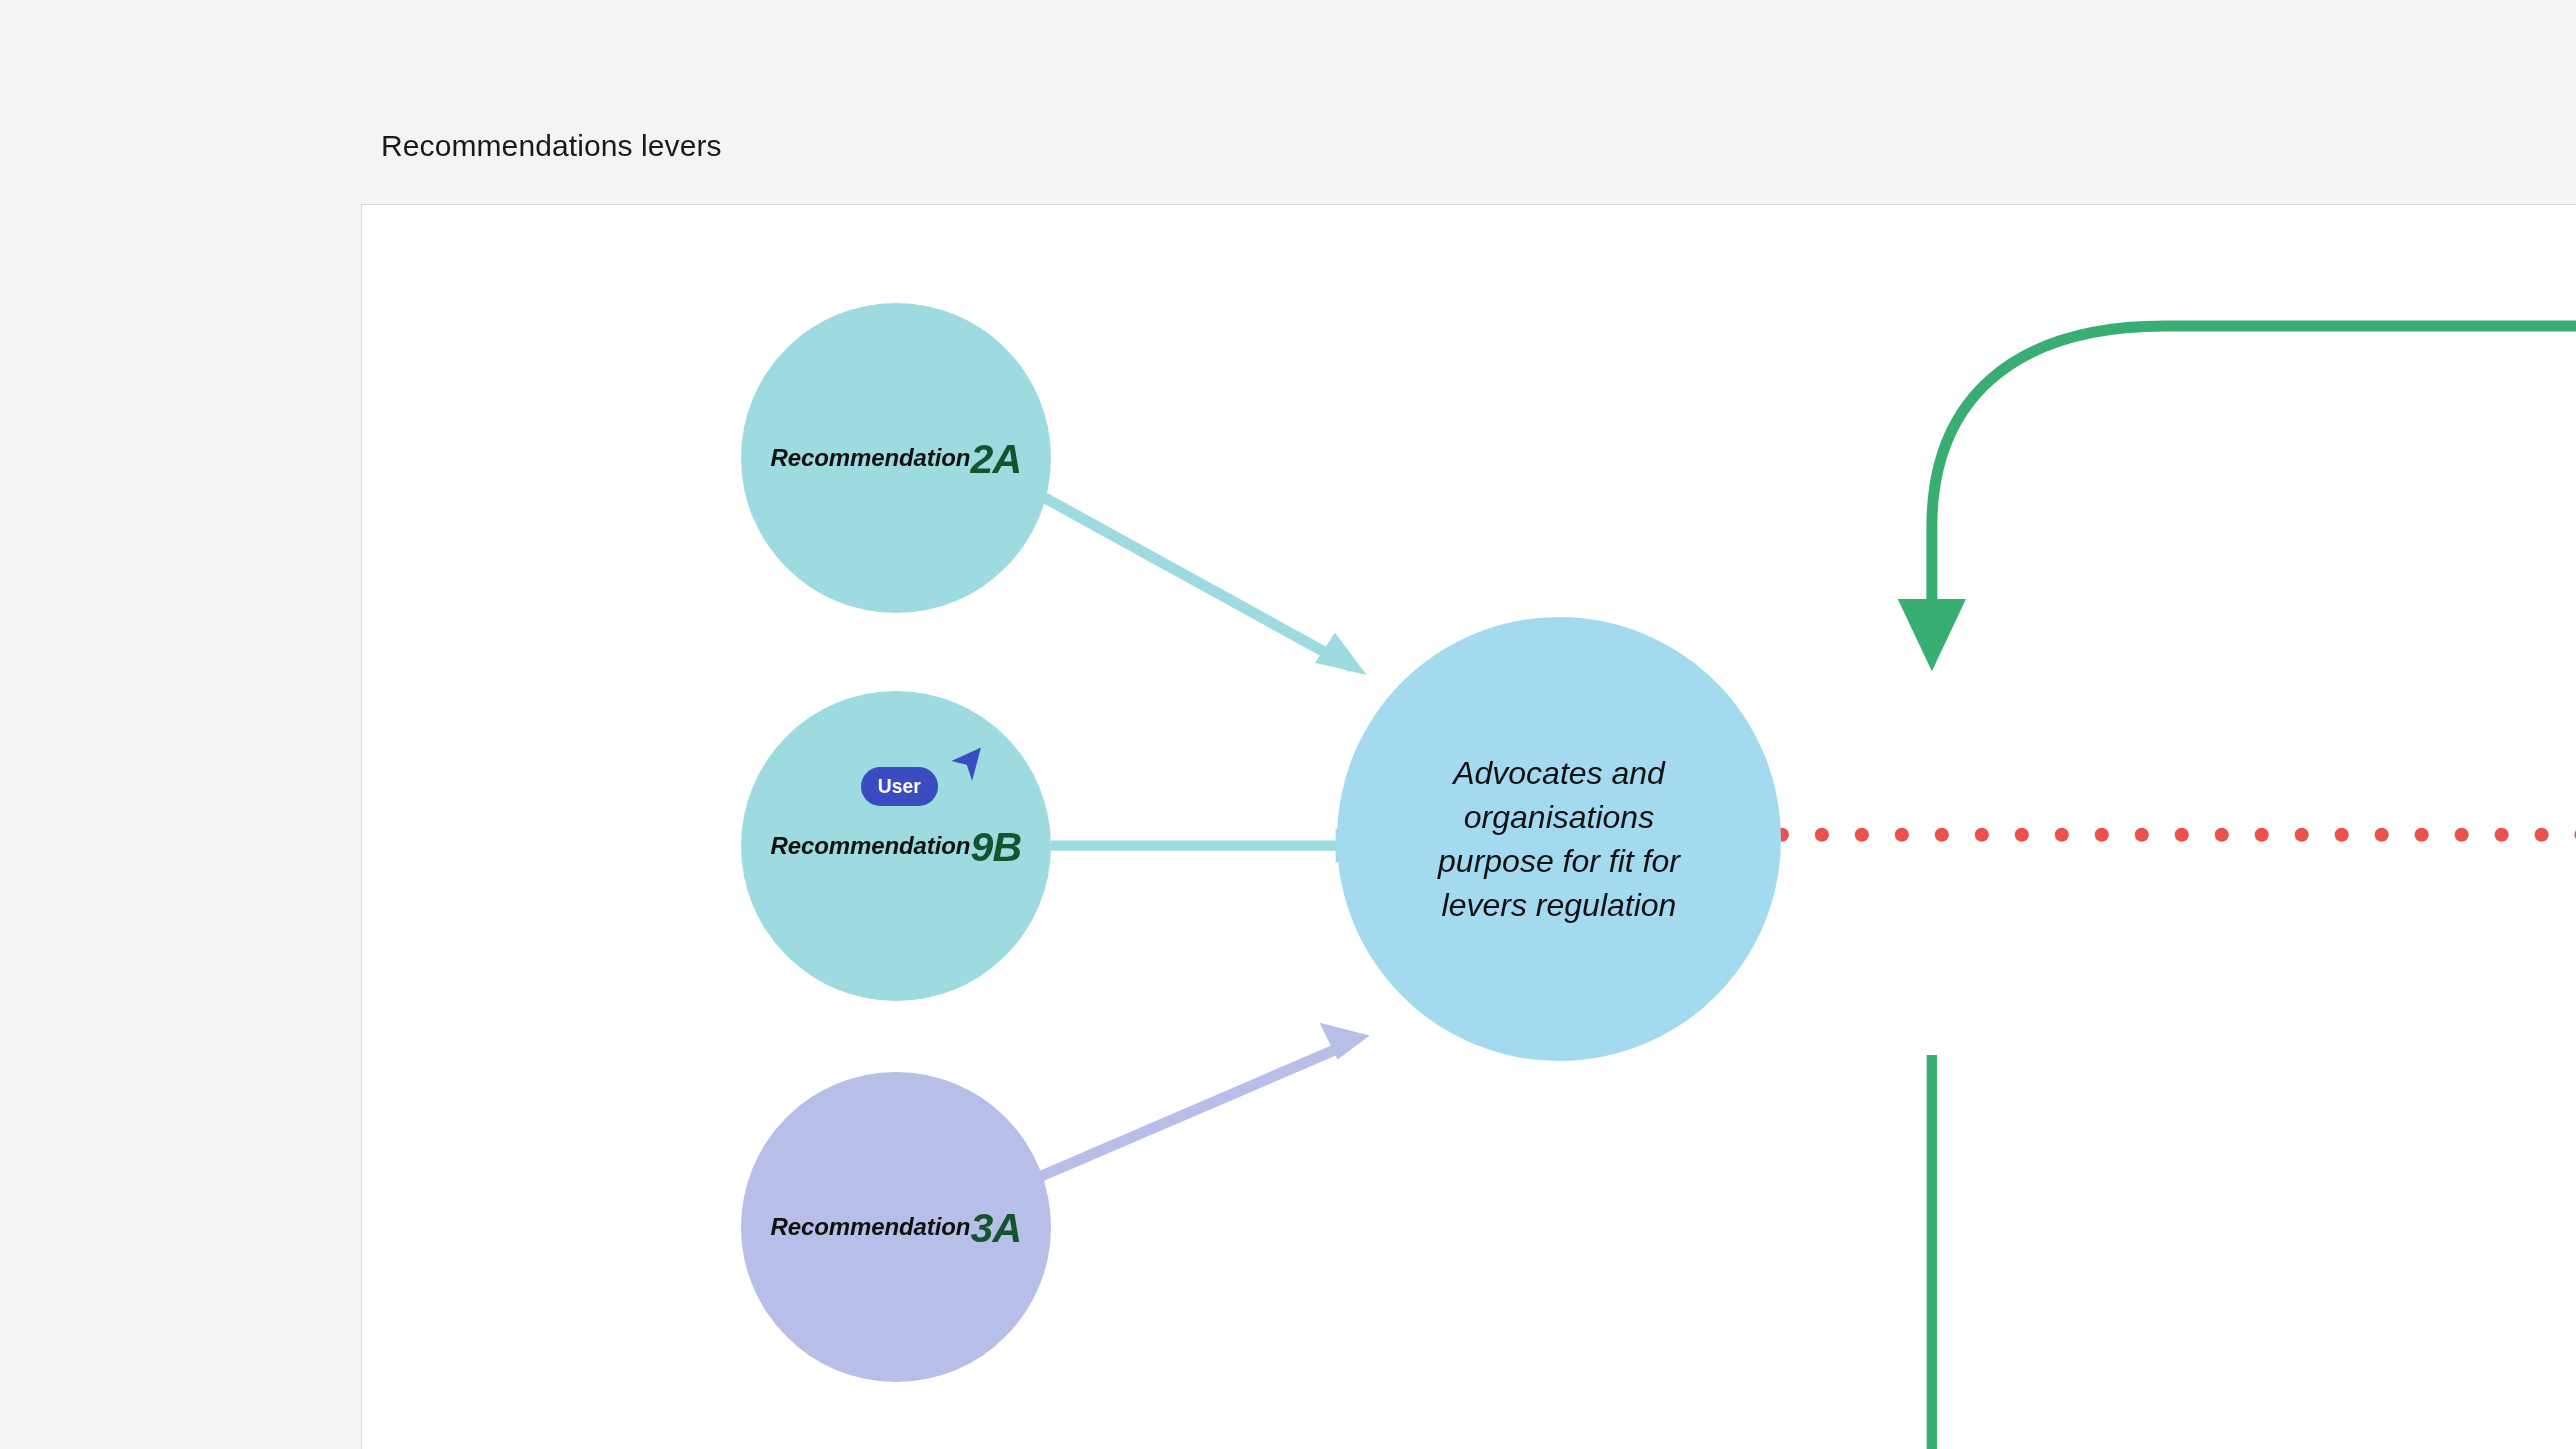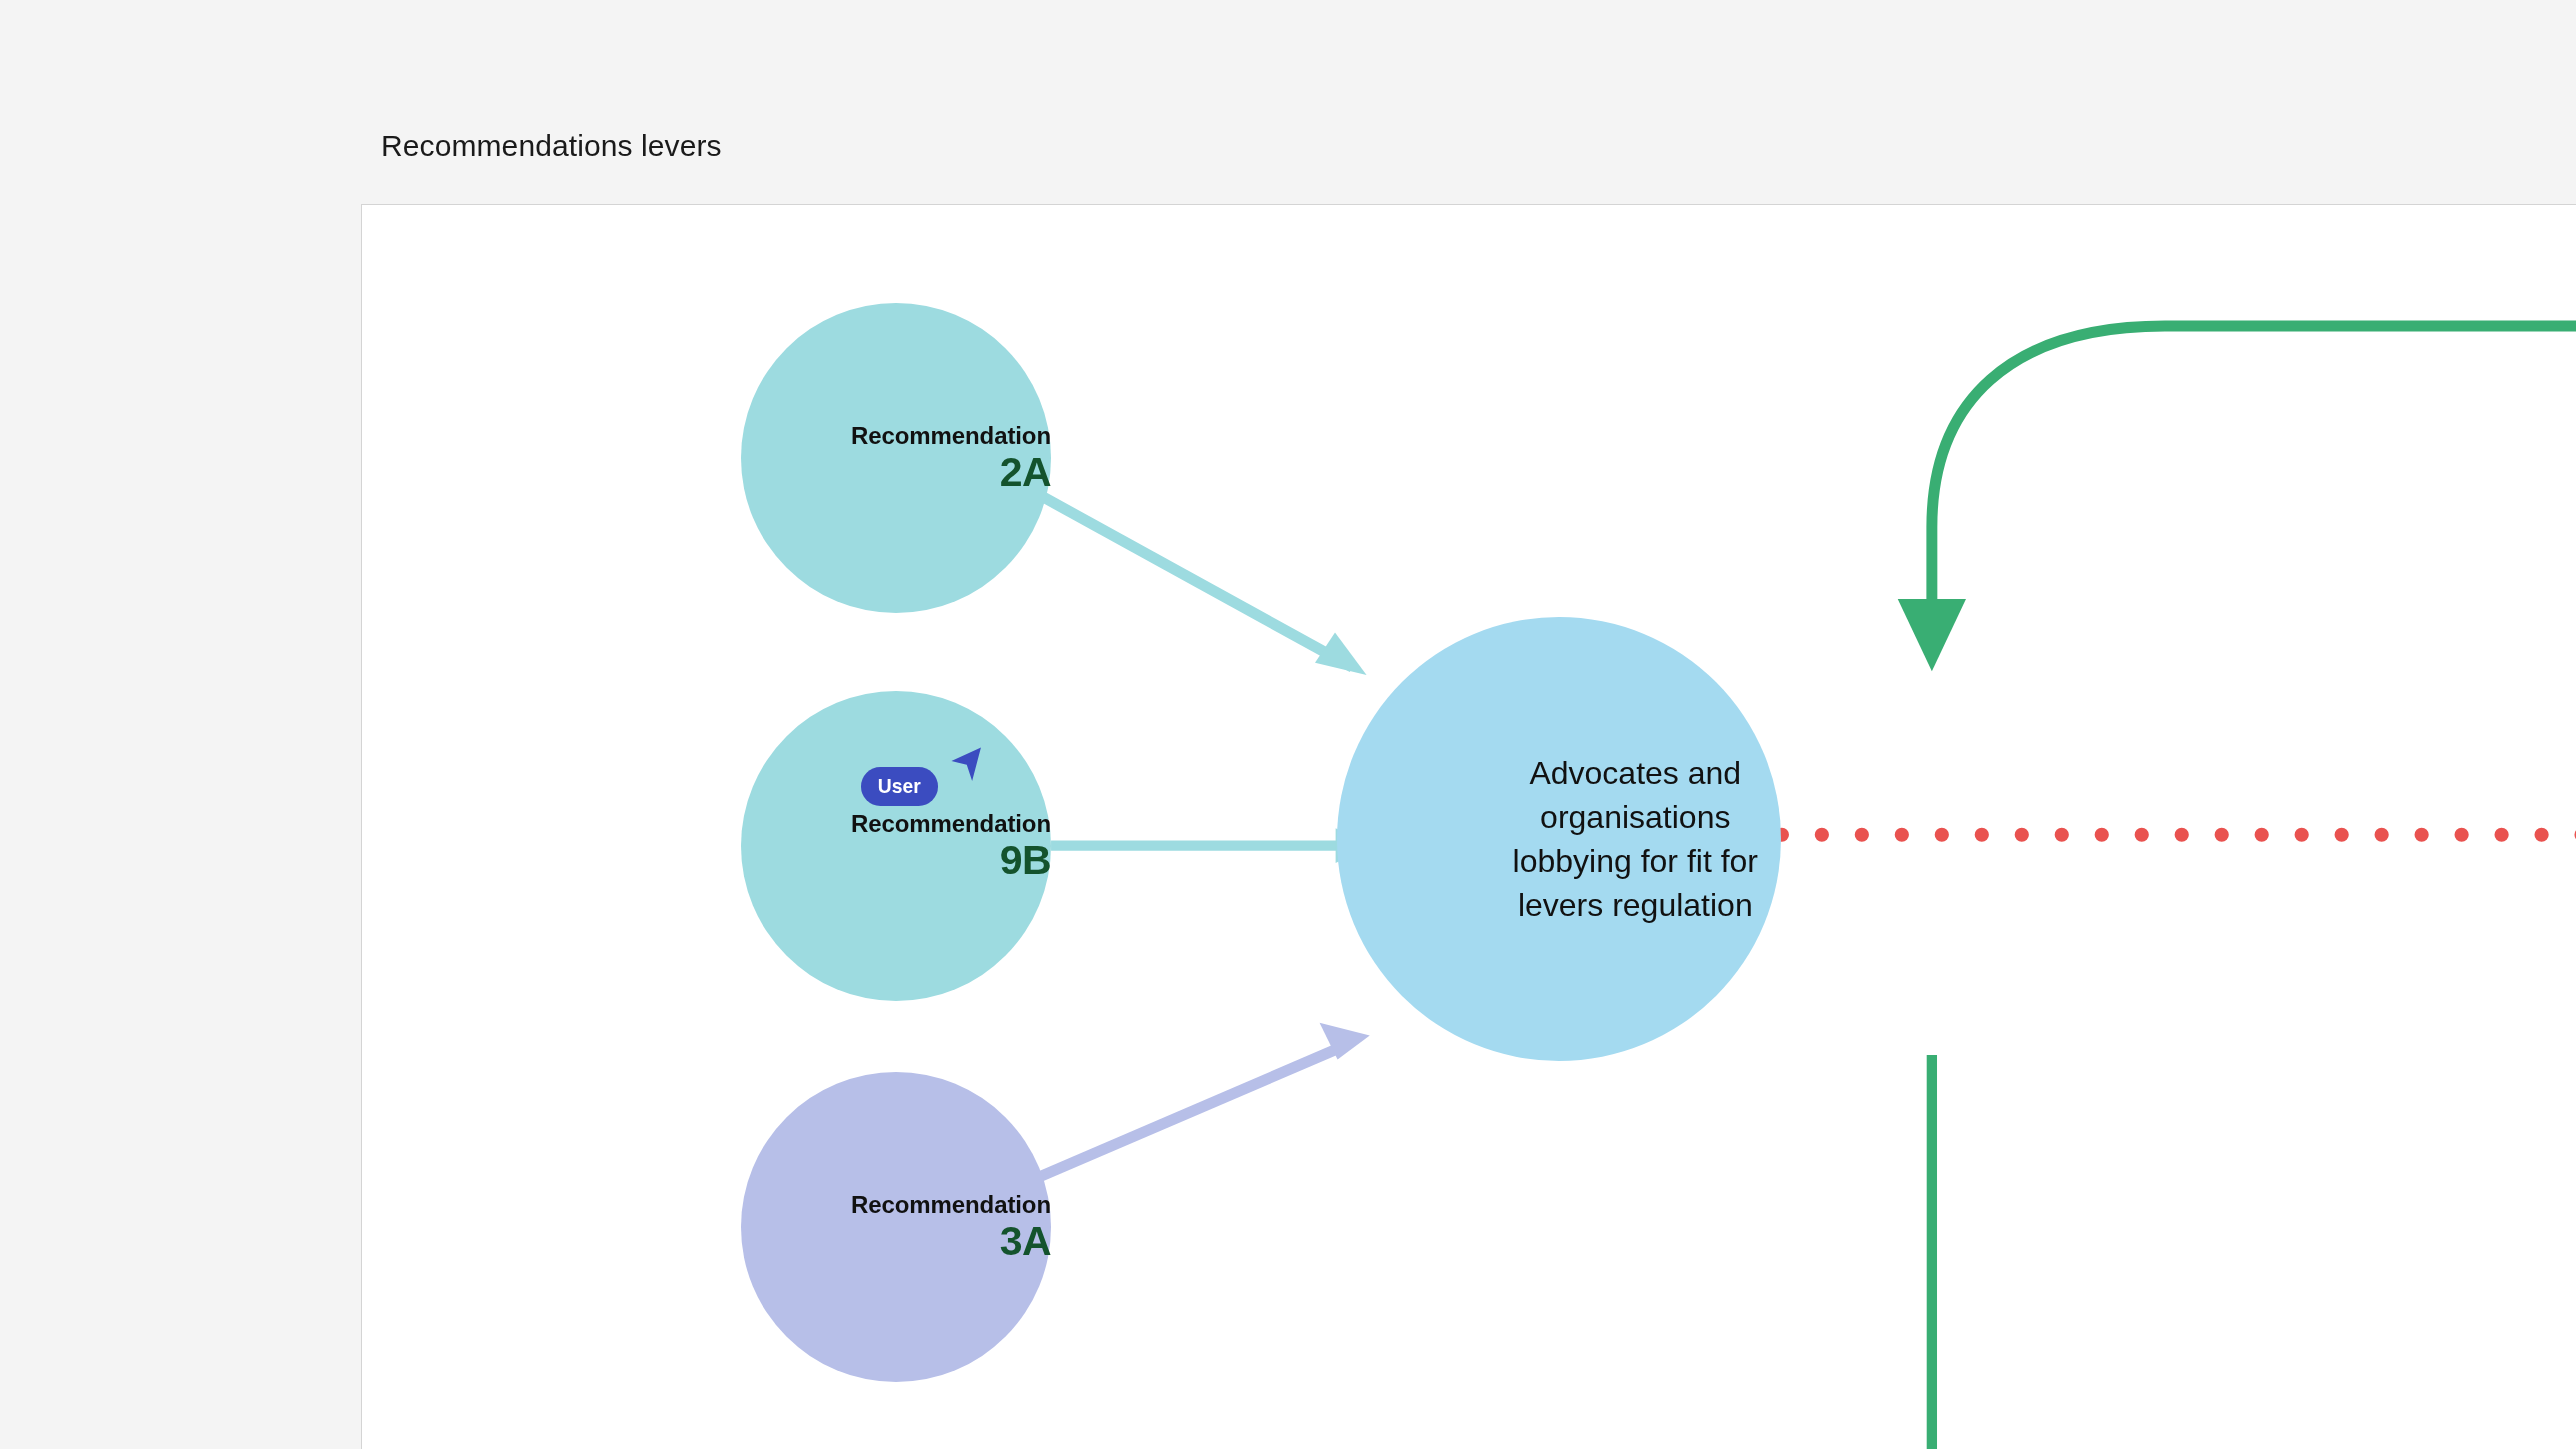--- a/index.html
+++ b/index.html
@@ -60,25 +60,25 @@
     width: 2228px;
     height: 1262px;
     pointer-events: none;
   }
 
   
   .node {
     position: absolute;
     border-radius: 50%;
     display: flex;
-    flex-direction: column;
-    align-items: flex-end;
+    align-items: center;
     justify-content: center;
     text-align: center;
     box-sizing: border-box;
+    font-style: italic;
   }
 
   .node .rec-label {
     font-size: 24px;
     font-weight: 700;
     color: #111111;
     line-height: 1.05;
     letter-spacing: -0.1px;
   }
   .node .rec-code {
@@ -189,21 +189,21 @@
 
     <div class="node" id="node-rec3a">
       <div class="rec-label">Recommendation</div>
       <div class="rec-code">3A</div>
     </div>
 
     <div class="node" id="node-hub">
       <div class="hub-text">
         <span>Advocates and</span><br>
         <span>organisations</span><br>
-        <span>lobbying for fit for</span><br>
+        <span>purpose for fit for</span><br>
         <span>levers regulation</span>
       </div>
     </div>
 
     <div class="cursor" id="cursor-user-1">
       <svg class="pointer" viewBox="0 0 24 24">
         <path d="M4.2 2.4 L19.6 9.4 L11.6 11.4 L8.8 19.8 Z" fill="#3b4cc0"></path>
       </svg>
       <div class="badge">User</div>
     </div>

